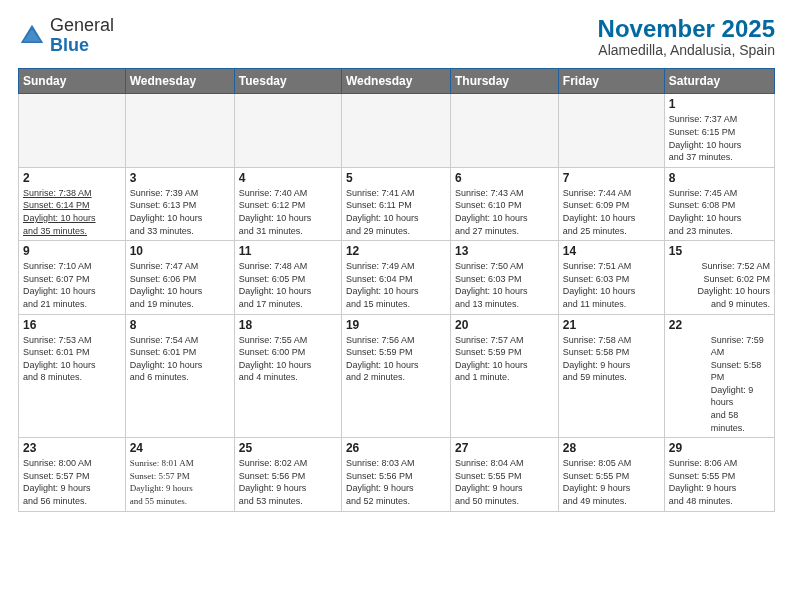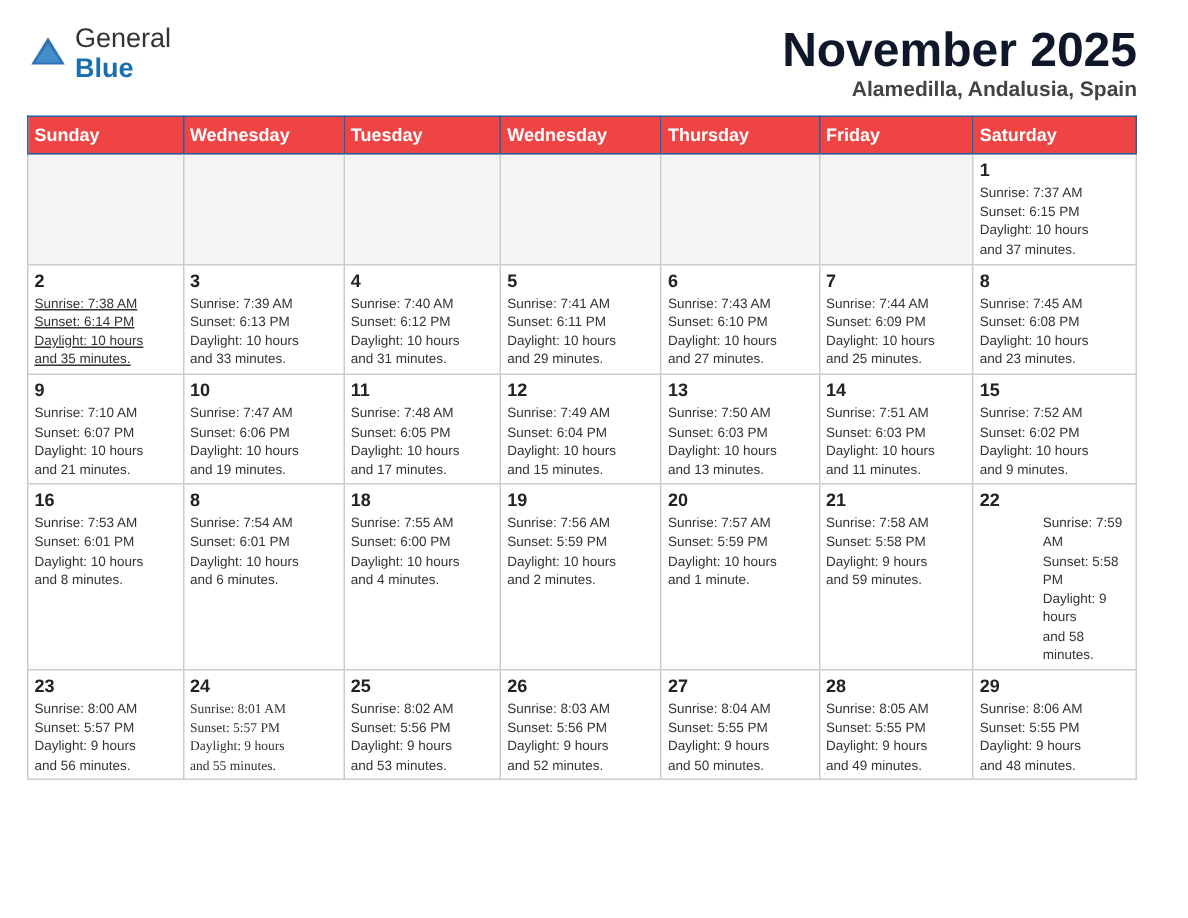--- a/index.html
+++ b/index.html
@@ -7,21 +7,21 @@
       font-family: Arial, sans-serif;
       background: #fff;
       width: 792px;
       height: 612px;
       overflow: hidden;
     }
     .page {
       width: 792px;
       height: 612px;
       background: #fff;
-      padding: 16px 34px 10px 18px;
+      padding: 16px 17px 10px 18px;
       border-radius: 23px;
     }
     .header {
       display: flex;
       justify-content: space-between;
       align-items: flex-start;
       margin-bottom: 10px;
     }
     .logo {
       display: flex;
@@ -39,37 +39,36 @@
     .logo-text .general { font-weight: normal; }
     .logo-text .blue { font-weight: bold; color: #1a6faf; }
     .logo-icon {
       width: 28px;
       height: 28px;
     }
     .title-area {
       text-align: right;
     }
     .month-title {
-      font-size: 32px;
+      font-size: 24px;
       font-weight: bold;
-      color: #0f172a;
+      color: #0369a1;
       line-height: 1.1;
     }
     .location {
       font-size: 14px;
       color: #444;
-      font-weight: bold;
     }
     .calendar {
       width: 100%;
       border-collapse: collapse;
       border: 1px solid #ccc;
     }
     .calendar th {
-      background: #ef4444;
+      background: #737373;
       color: #fff;
       font-size: 12px;
       font-weight: bold;
       padding: 5px 4px;
       text-align: left;
       border: 1px solid #2060a0;
     }
     .calendar td {
       border: 1px solid #ccc;
       vertical-align: top;
@@ -237,21 +236,21 @@
           </td>
           <td>
             <span class="day-number">14</span>
             <div class="day-info" style="white-space: pre-line;">Sunrise: 7:51 AM
 Sunset: 6:03 PM
 Daylight: 10 hours
 and 11 minutes.</div>
           </td>
           <td>
             <span class="day-number">15</span>
-            <div class="day-info" style="white-space: pre-line;">Sunrise: 7:52 AM
+            <div class="day-info" style="white-space: pre-line; text-align: right;">Sunrise: 7:52 AM
 Sunset: 6:02 PM
 Daylight: 10 hours
 and 9 minutes.</div>
           </td>
         </tr>
         <tr>
           <td>
             <span class="day-number">16</span>
             <div class="day-info" style="white-space: pre-line;">Sunrise: 7:53 AM
 Sunset: 6:01 PM

